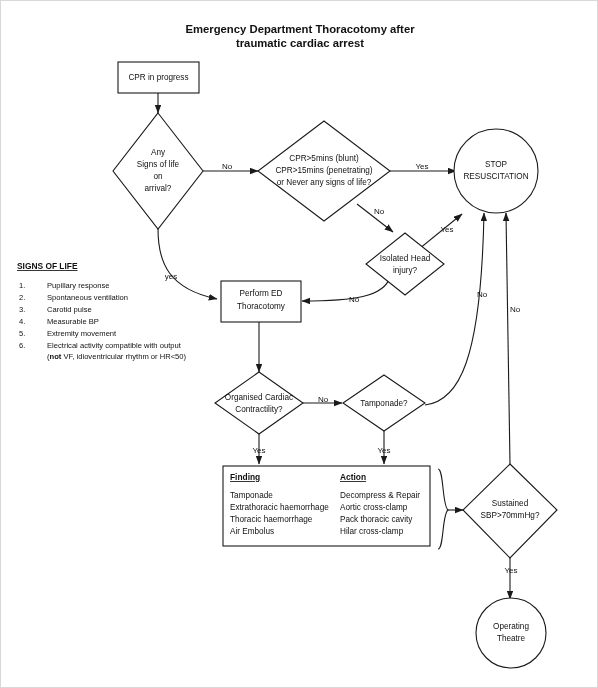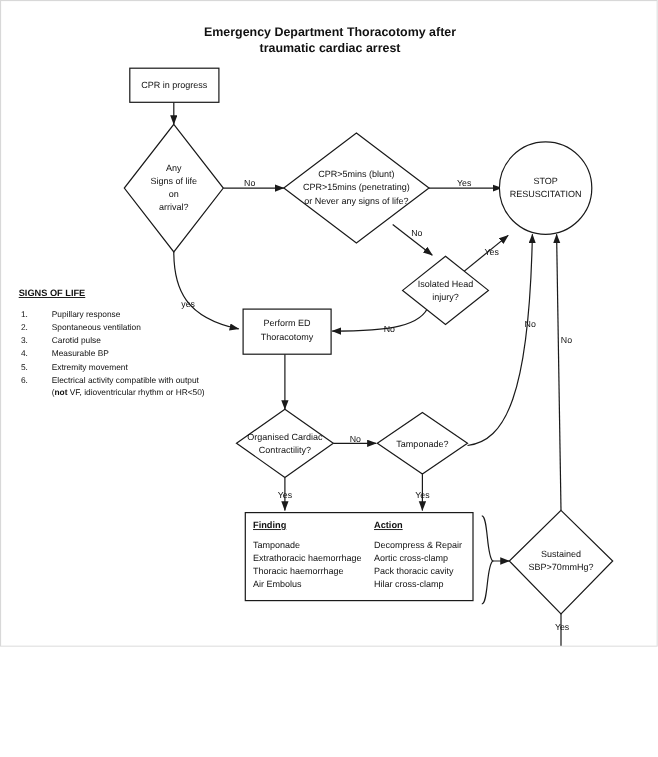--- a/index.html
+++ b/index.html
@@ -3,21 +3,21 @@
 <meta charset="utf-8">
 <style>
   html, body {
     margin: 0;
     padding: 0;
     background: #ffffff;
   }
   #page {
     position: relative;
     width: 598px;
-    height: 588px;
+    height: 688px;
     background: #ffffff;
     border: 1px solid #d8d8d8;
     box-sizing: border-box;
     overflow: hidden;
     font-family: "Liberation Sans", sans-serif;
     color: #111111;
   }
   #flow-svg {
     position: absolute;
     left: 0;

